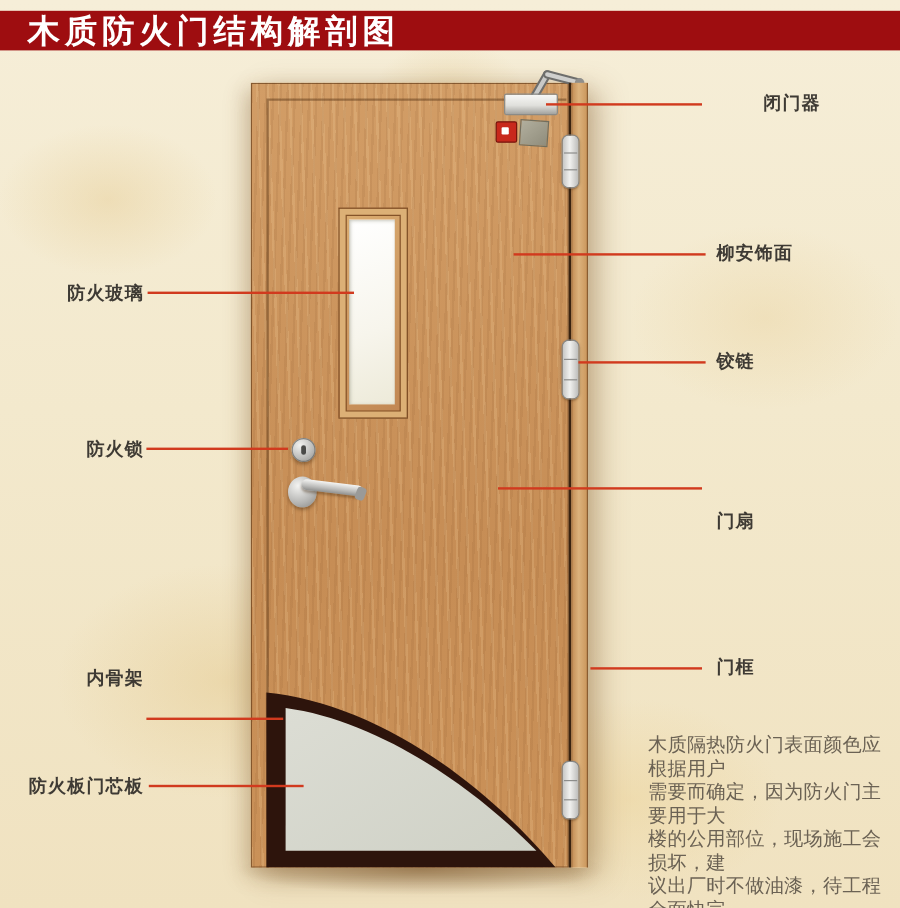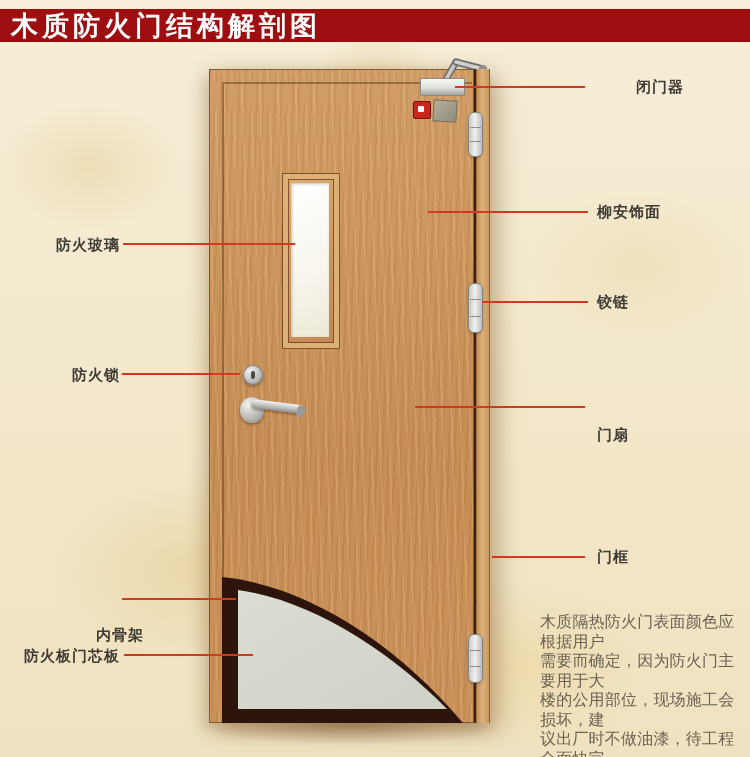--- a/index.html
+++ b/index.html
@@ -10,21 +10,21 @@
       radial-gradient(130px 90px at 12% 22%, rgba(228,200,140,.40), transparent 70%),
       radial-gradient(160px 110px at 85% 35%, rgba(232,206,150,.35), transparent 70%),
       radial-gradient(200px 140px at 25% 75%, rgba(226,196,132,.40), transparent 70%),
       radial-gradient(180px 120px at 70% 88%, rgba(236,210,150,.45), transparent 70%),
       radial-gradient(90px 60px at 50% 10%, rgba(222,192,130,.30), transparent 70%),
       linear-gradient(180deg,#f6eed8 0%,#f3e9cd 45%,#f0e2c0 100%);
   }
 
   
   .banner{position:absolute;left:0;top:9px;width:750px;height:33px;background:var(--banner,#9e0d10);z-index:6;}
-  .banner h1{margin:0;padding-left:11px;font-size:27px;line-height:34px;color:#fff;font-weight:bold;letter-spacing:4px;}
+  .banner h1{margin:0;padding-left:23px;font-size:27px;line-height:34px;color:#fff;font-weight:bold;letter-spacing:4px;}
 
   
   .door-shadow{position:absolute;left:196px;top:710px;width:310px;height:36px;
     background:radial-gradient(ellipse at 50% 40%, rgba(95,55,15,.38), rgba(95,55,15,0) 70%);z-index:1;}
   .door{position:absolute;left:209px;top:69px;width:281px;height:654px;z-index:2;
     box-shadow:9px 7px 22px rgba(115,72,24,.35), -6px 6px 16px rgba(115,72,24,.25);}
   .leaf{position:absolute;left:0;top:0;width:265px;height:654px;
     background:
       repeating-linear-gradient(92deg, rgba(120,70,30,.10) 0 2px, transparent 2px 6px),
       repeating-linear-gradient(88deg, rgba(255,225,175,.16) 0 2px, transparent 2px 9px),
@@ -86,21 +86,21 @@
   .r2{left:428px;top:211px;width:160px;}
   .r3{left:482px;top:301px;width:106px;}
   .r4{left:415px;top:406px;width:170px;}
   .r5{left:492px;top:556px;width:93px;}
 
   
   .lbl{position:absolute;font-size:15px;font-weight:bold;line-height:1.2;color:#3e3a34;letter-spacing:1px;z-index:5;}
   .lbl.left{left:0;width:120px;text-align:right;}
   .lbl-l1{top:236px;}
   .lbl-l2{top:366px;}
-  .lbl-l3{top:626px;margin-left:24px;}
+  .lbl-l3{top:557px;}
   .lbl-l4{top:647px;}
   .lbl.right{left:597px;}
   .lbl-r1{top:78px;margin-left:39px;}
   .lbl-r2{top:203px;}
   .lbl-r3{top:293px;text-align:right;}
   .lbl-r4{top:398px;margin-top:28px;}
   .lbl-r5{top:548px;}
 
   
   .desc{position:absolute;left:540px;top:612px;width:200px;margin:0;

